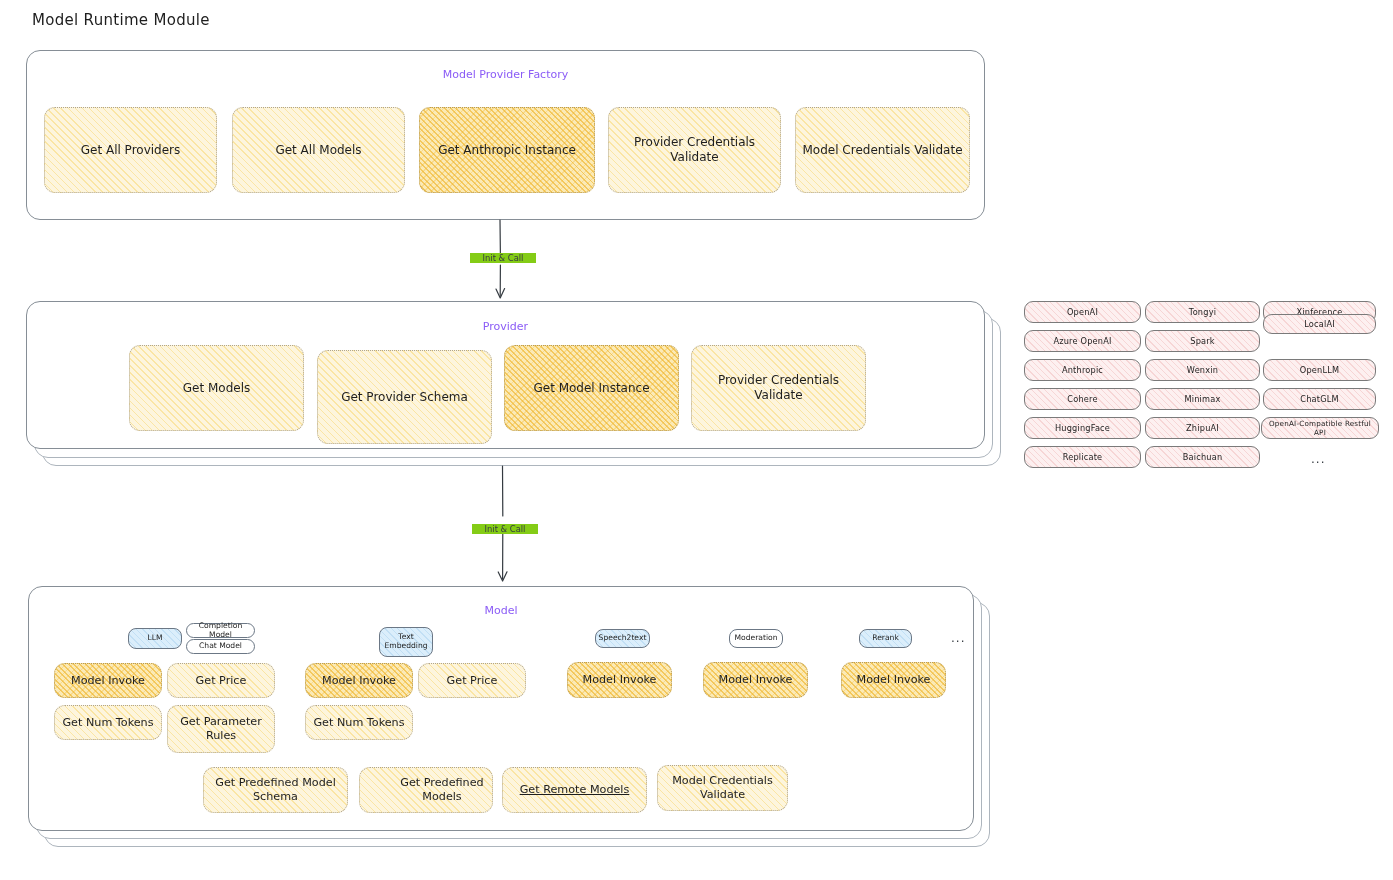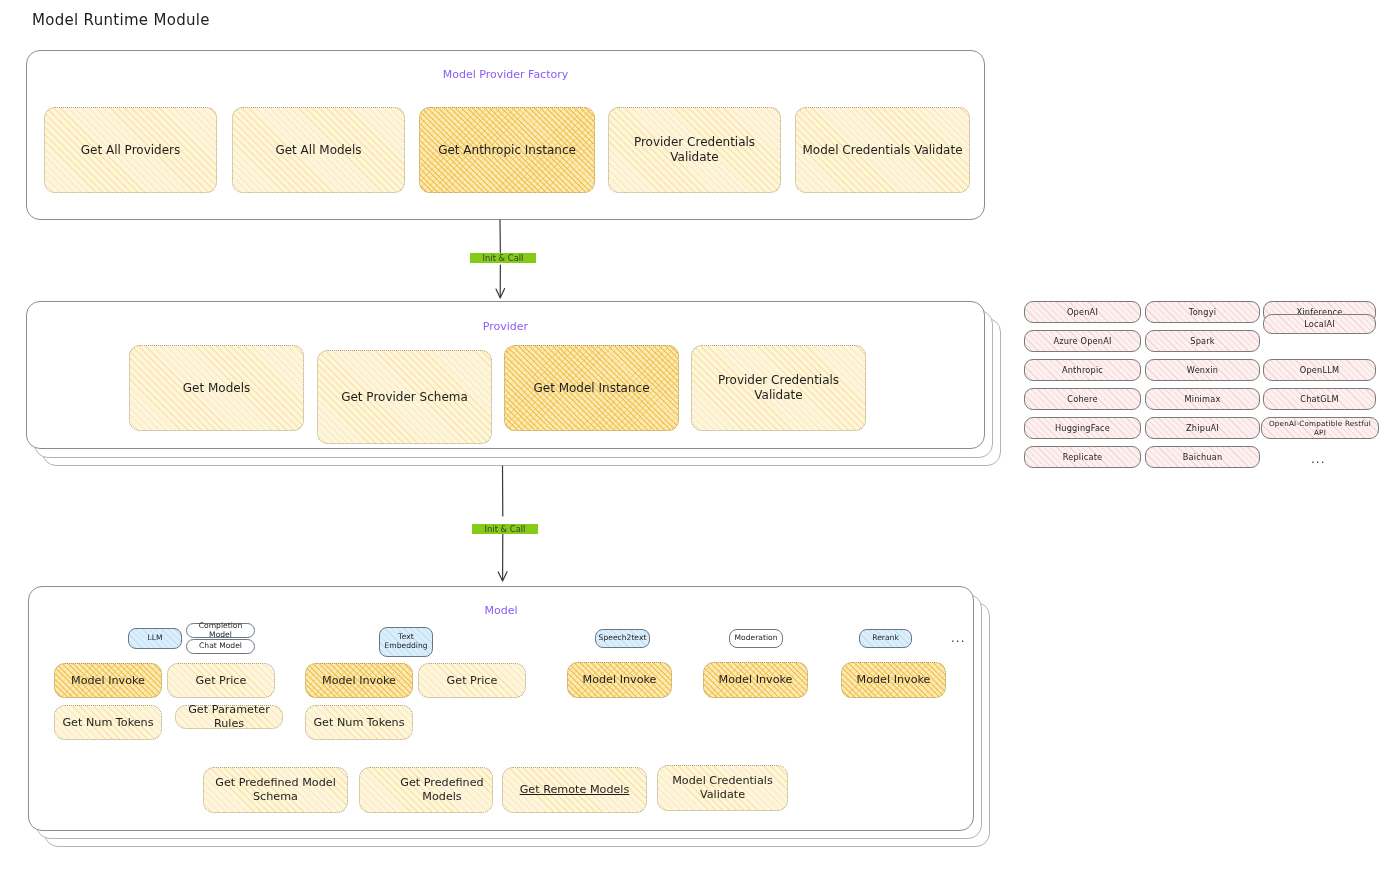--- a/index.html
+++ b/index.html
@@ -267,21 +267,21 @@
 
 <div class="sketch yellowbox strong" style="left:54px; top:663px; width:108px; height:35px;">
   <span class="boxlabel sm">Model Invoke</span>
 </div>
 <div class="sketch yellowbox" style="left:167px; top:663px; width:108px; height:35px;">
   <span class="boxlabel sm">Get Price</span>
 </div>
 <div class="sketch yellowbox" style="left:54px; top:705px; width:108px; height:35px;">
   <span class="boxlabel sm">Get Num Tokens</span>
 </div>
-<div class="sketch yellowbox" style="left:167px; top:705px; width:108px; height:24px;margin-left:8px;">
+<div class="sketch yellowbox" style="left:167px; top:705px; width:108px; height:48px;">
   <span class="boxlabel sm">Get Parameter Rules</span>
 </div>
 
 <div class="sketch tag blue" style="left:379px; top:627px; width:54px; height:30px;">
   <span>Text Embedding</span>
 </div>
 <div class="sketch yellowbox strong" style="left:305px; top:663px; width:108px; height:35px;">
   <span class="boxlabel sm">Model Invoke</span>
 </div>
 <div class="sketch yellowbox" style="left:418px; top:663px; width:108px; height:35px;">

